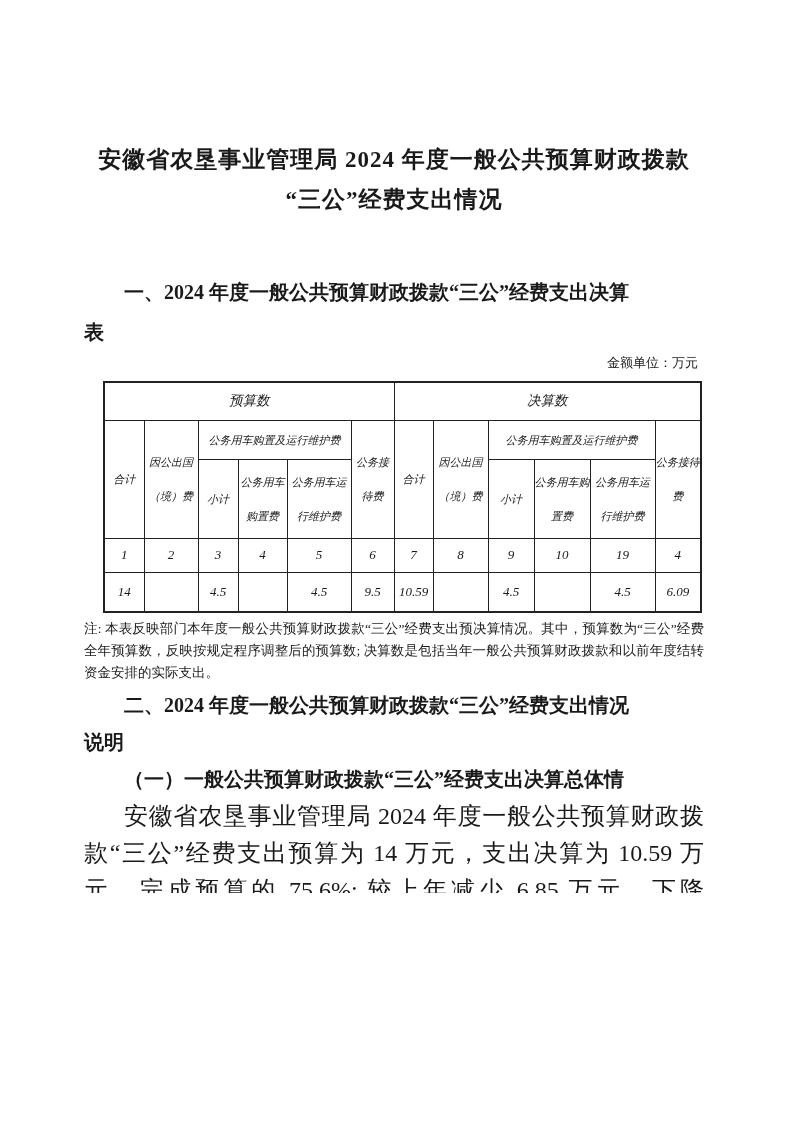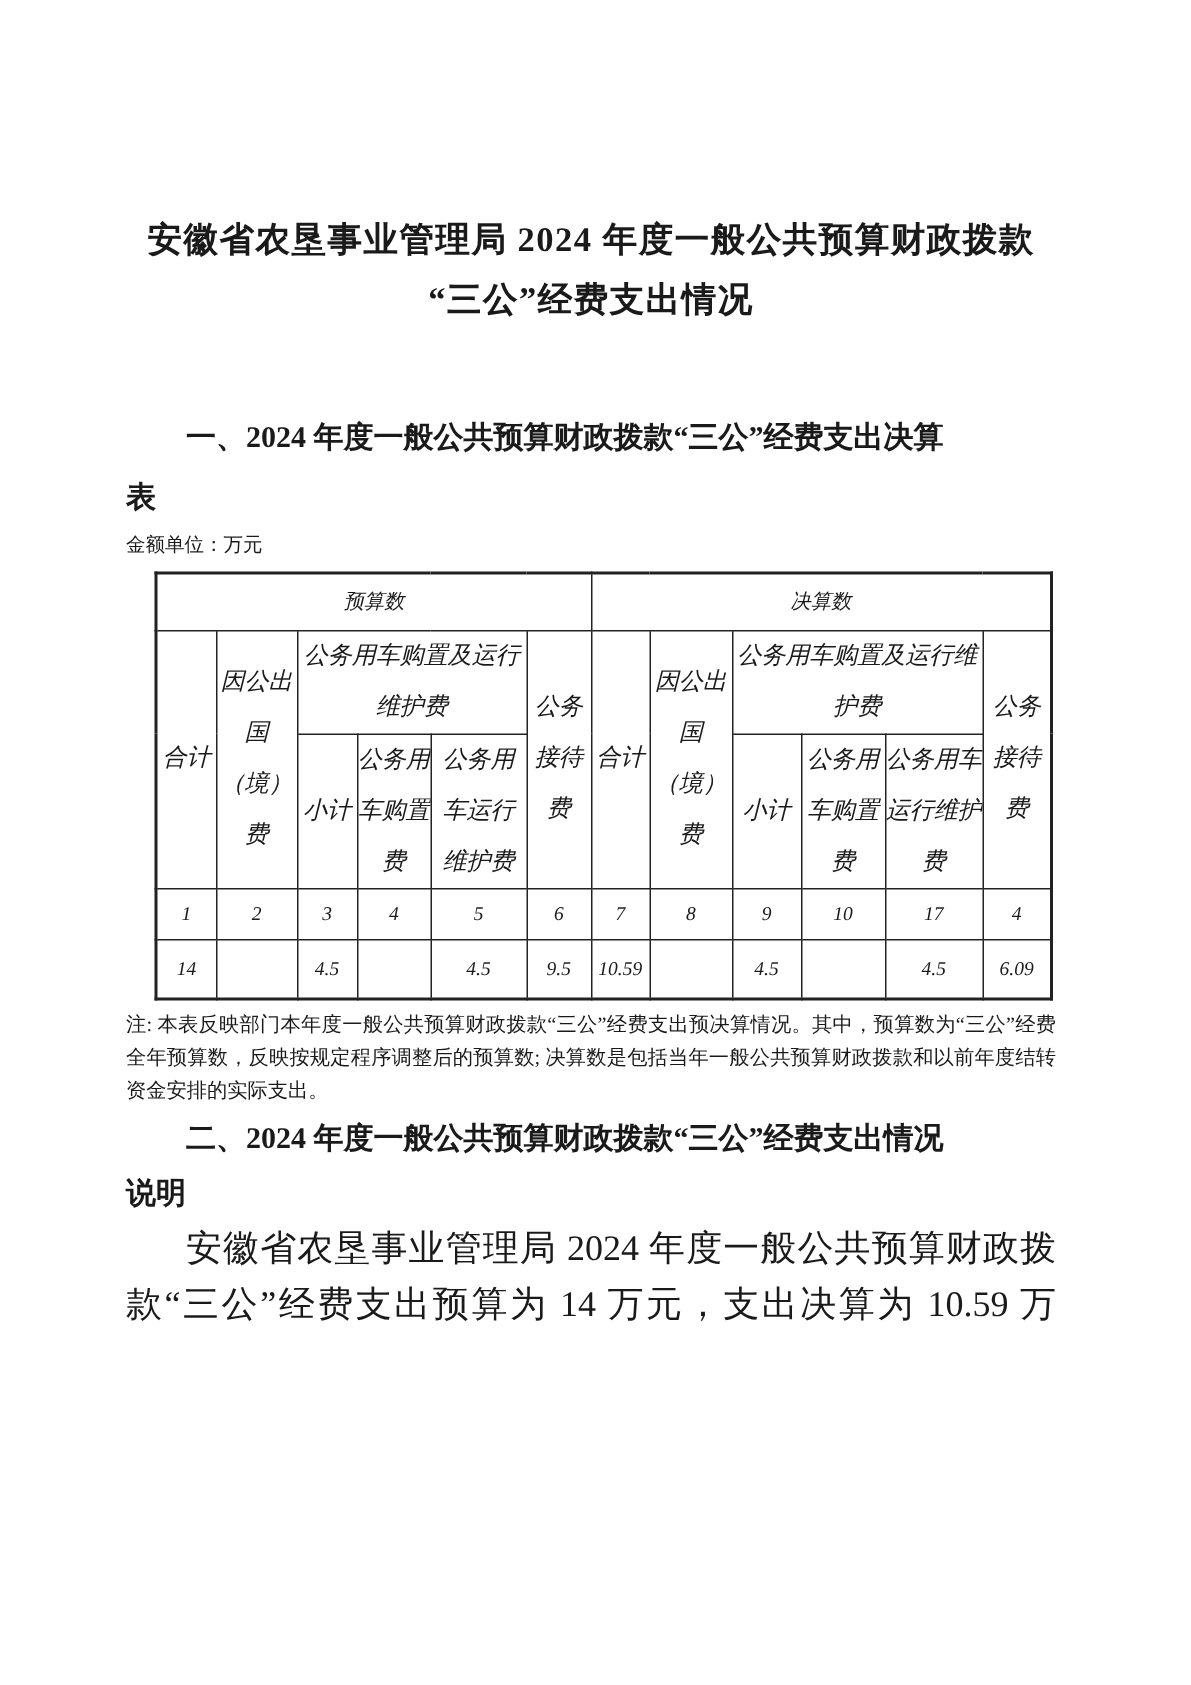--- a/index.html
+++ b/index.html
@@ -31,21 +31,21 @@
   .doc-title .line { display: block; }
 
   .h2 { font-size: 20px; font-weight: bold; }
   .h2 .line { display: block; }
   .h2 .ind { text-indent: 40px; }
   .h2.s1 { margin-top: 52px; line-height: 40px; }
   .h2.s2 { margin-top: 3px; line-height: 37px; }
   .h2.sub { line-height: 37px; }
 
   .unit-label {
-    text-align: left;
+    text-align: right;
     font-size: 13px;
     line-height: 22px;
     padding-right: 6px;
   }
 
   table.expense {
     border-collapse: collapse;
     table-layout: fixed;
     width: 597px;
     margin-left: 19px;
@@ -57,21 +57,21 @@
     border: 1px solid #222222;
     text-align: center;
     vertical-align: middle;
     padding: 0;
     overflow: hidden;
   }
   .r-group { height: 38px; }
   .r-group td { font-size: 13.5px; }
   .r-h1 { height: 39px; }
   .r-h2 { height: 79px; }
-  .r-h1 td, .r-h2 td { font-size: 16px; line-height: 34px; font-weight: normal; }
+  .r-h1 td, .r-h2 td { font-size: 11px; line-height: 34px; font-weight: normal; }
   .r-num { height: 34px; }
   .r-num td { font-size: 13px; }
   .r-val { height: 40px; }
   .r-val td { font-size: 13px; }
 
   .table-note {
     margin-top: 5px;
     font-size: 13.5px;
     line-height: 22px;
     text-align: justify;
@@ -150,21 +150,21 @@
         <td>1</td>
         <td>2</td>
         <td>3</td>
         <td>4</td>
         <td>5</td>
         <td>6</td>
         <td>7</td>
         <td>8</td>
         <td>9</td>
         <td>10</td>
-        <td>17</td>
+        <td>19</td>
         <td>4</td>
       </tr>
       <tr class="r-val">
         <td>14</td>
         <td></td>
         <td>4.5</td>
         <td></td>
         <td>4.5</td>
         <td>9.5</td>
         <td>10.59</td>
@@ -178,20 +178,21 @@
       </table>
 
     <p class="table-note">注: 本表反映部门本年度一般公共预算财政拨款“三公”经费支出预决算情况。其中，预算数为“三公”经费全年预算数，反映按规定程序调整后的预算数; 决算数是包括当年一般公共预算财政拨款和以前年度结转资金安排的实际支出。</p>
 
     <div class="h2 s2">
       <span class="line ind">二、2024 年度一般公共预算财政拨款“三公”经费支出情况</span>
       <span class="line">说明</span>
     </div>
 
     <div class="h2 sub">
+      <span class="line ind">（一）一般公共预算财政拨款“三公”经费支出决算总体情</span>
     </div>
 
     <p class="body-para">安徽省农垦事业管理局 2024 年度一般公共预算财政拨款“三公”经费支出预算为 14 万元，支出决算为 10.59 万元，完成预算的 75.6%; 较上年减少 6.85 万元，下降 39.3%。决算数小于预算数的主要原因是严格落实中央八项规定，减少陪同、简化接待，</p>
 
     <div class="pagenum">-1-</div>
 
   </div>
 </div>
 
 </body></html>

